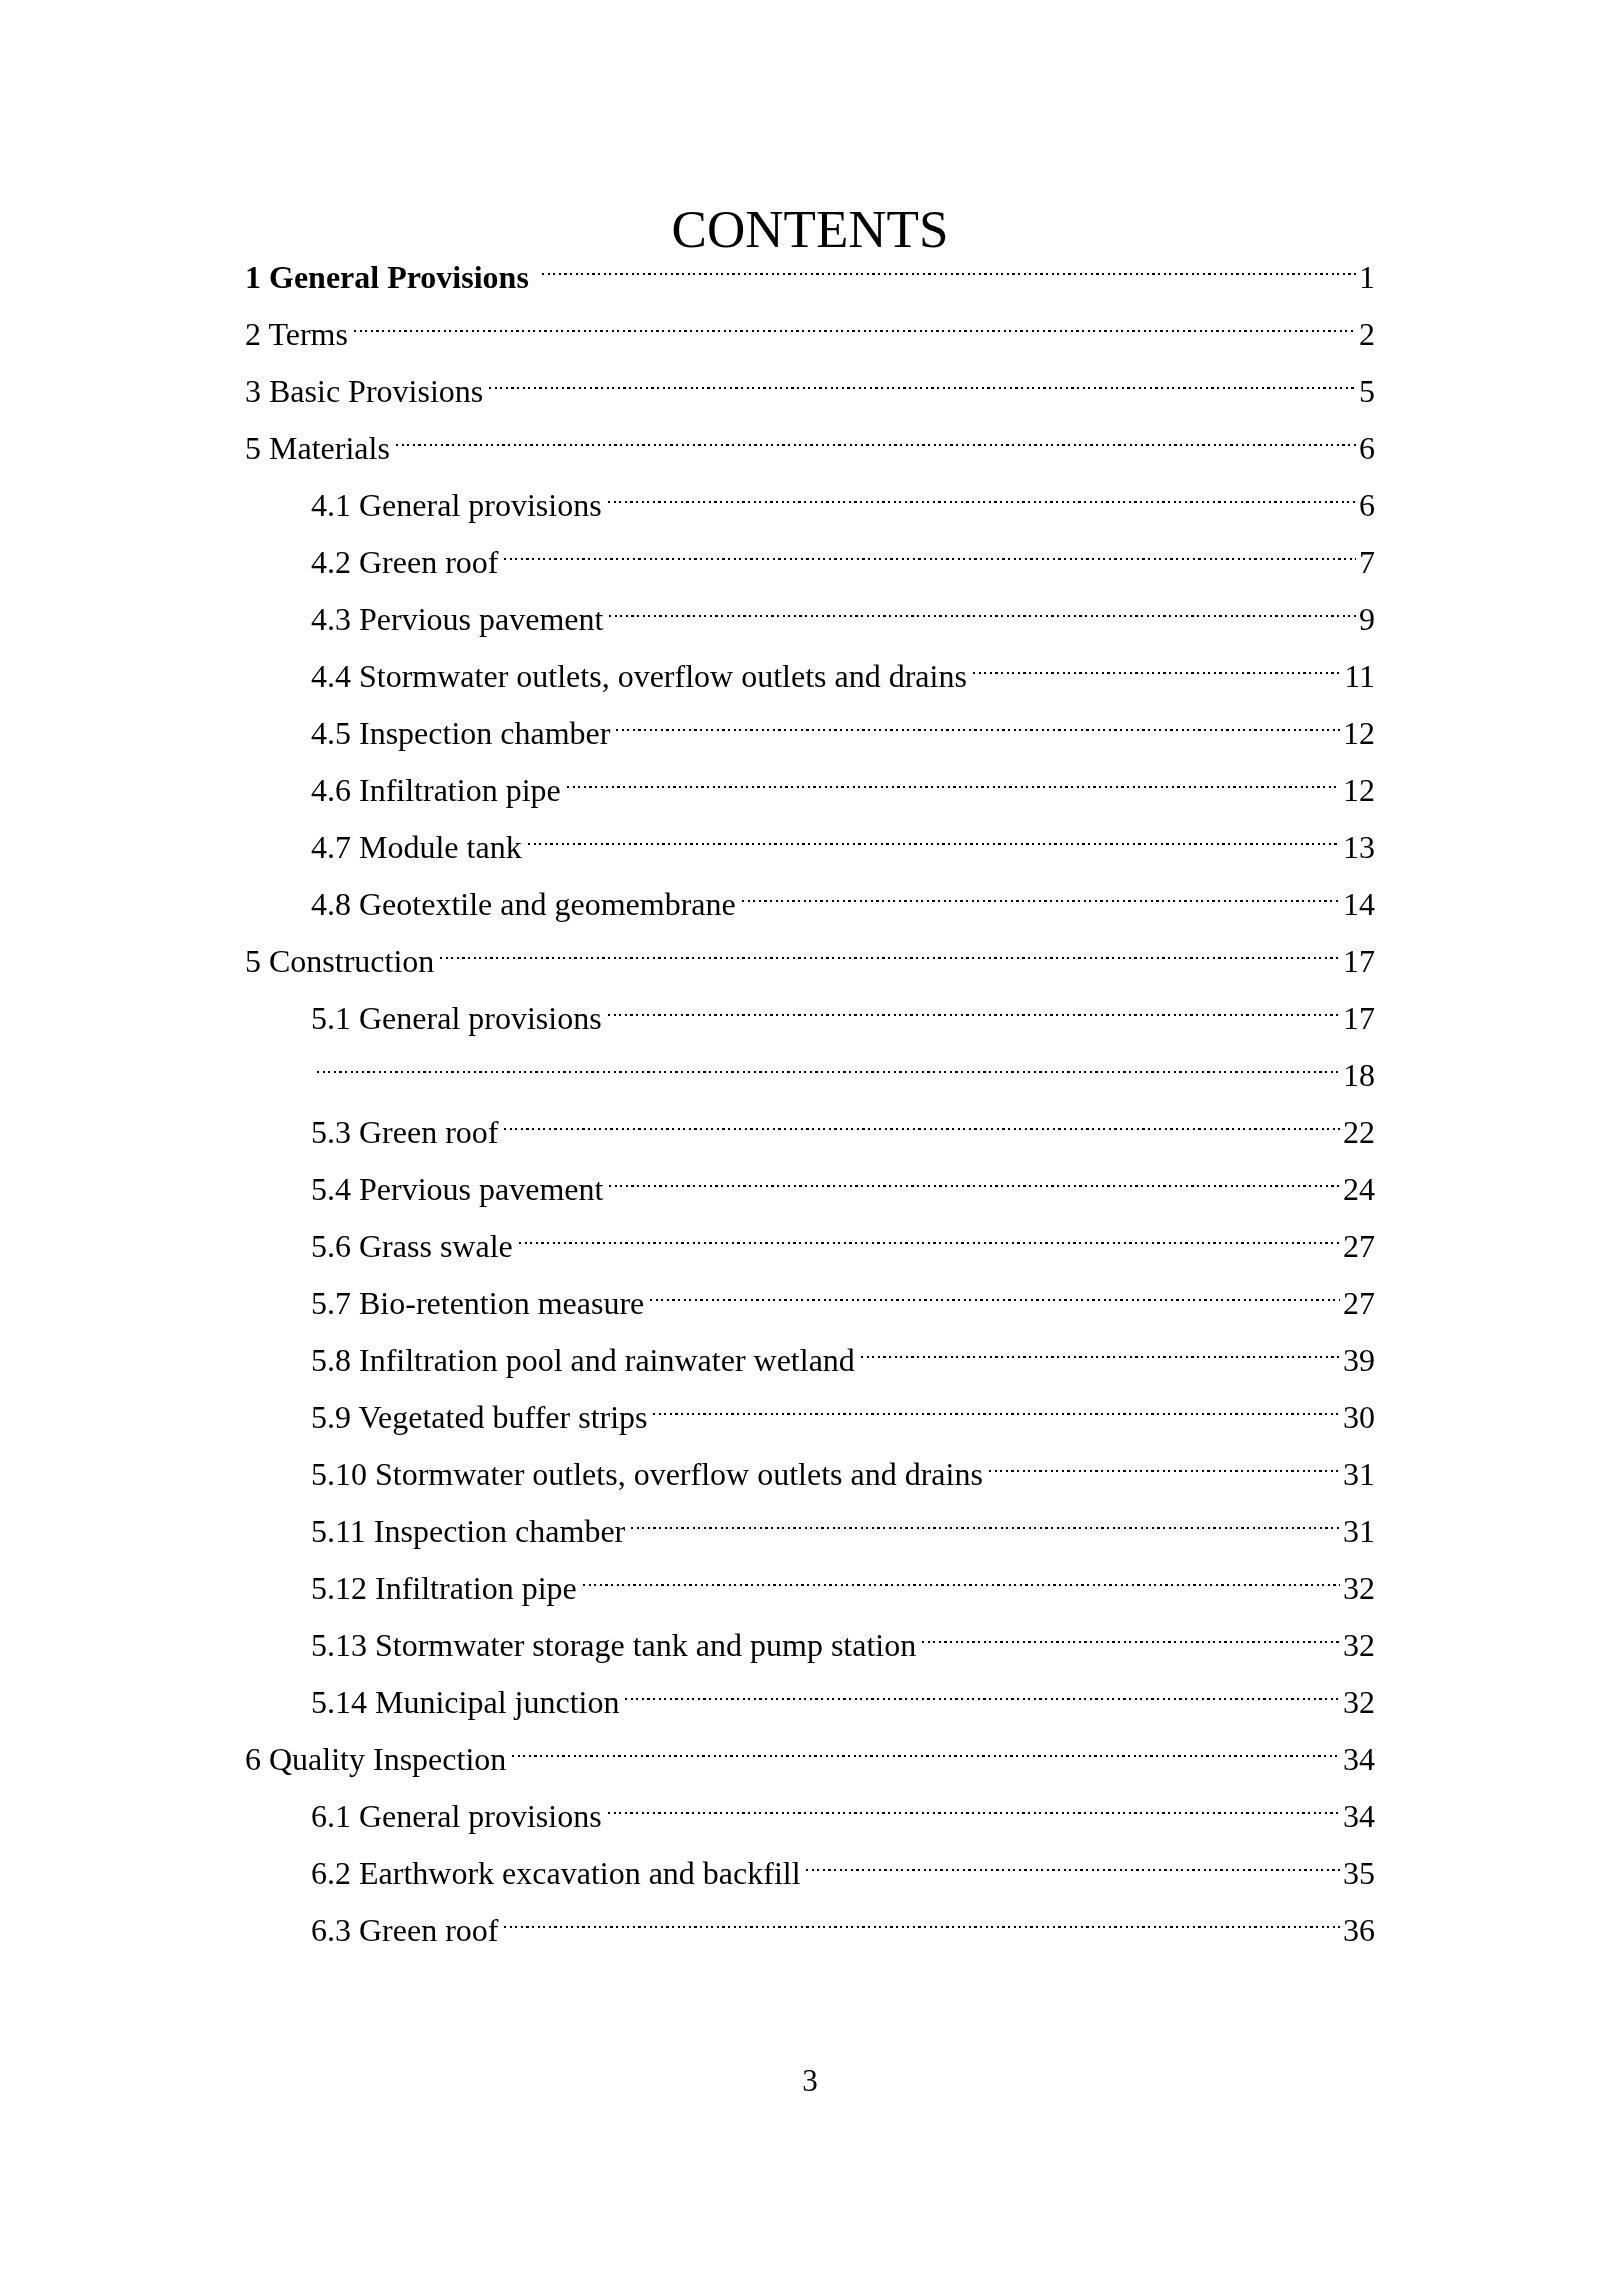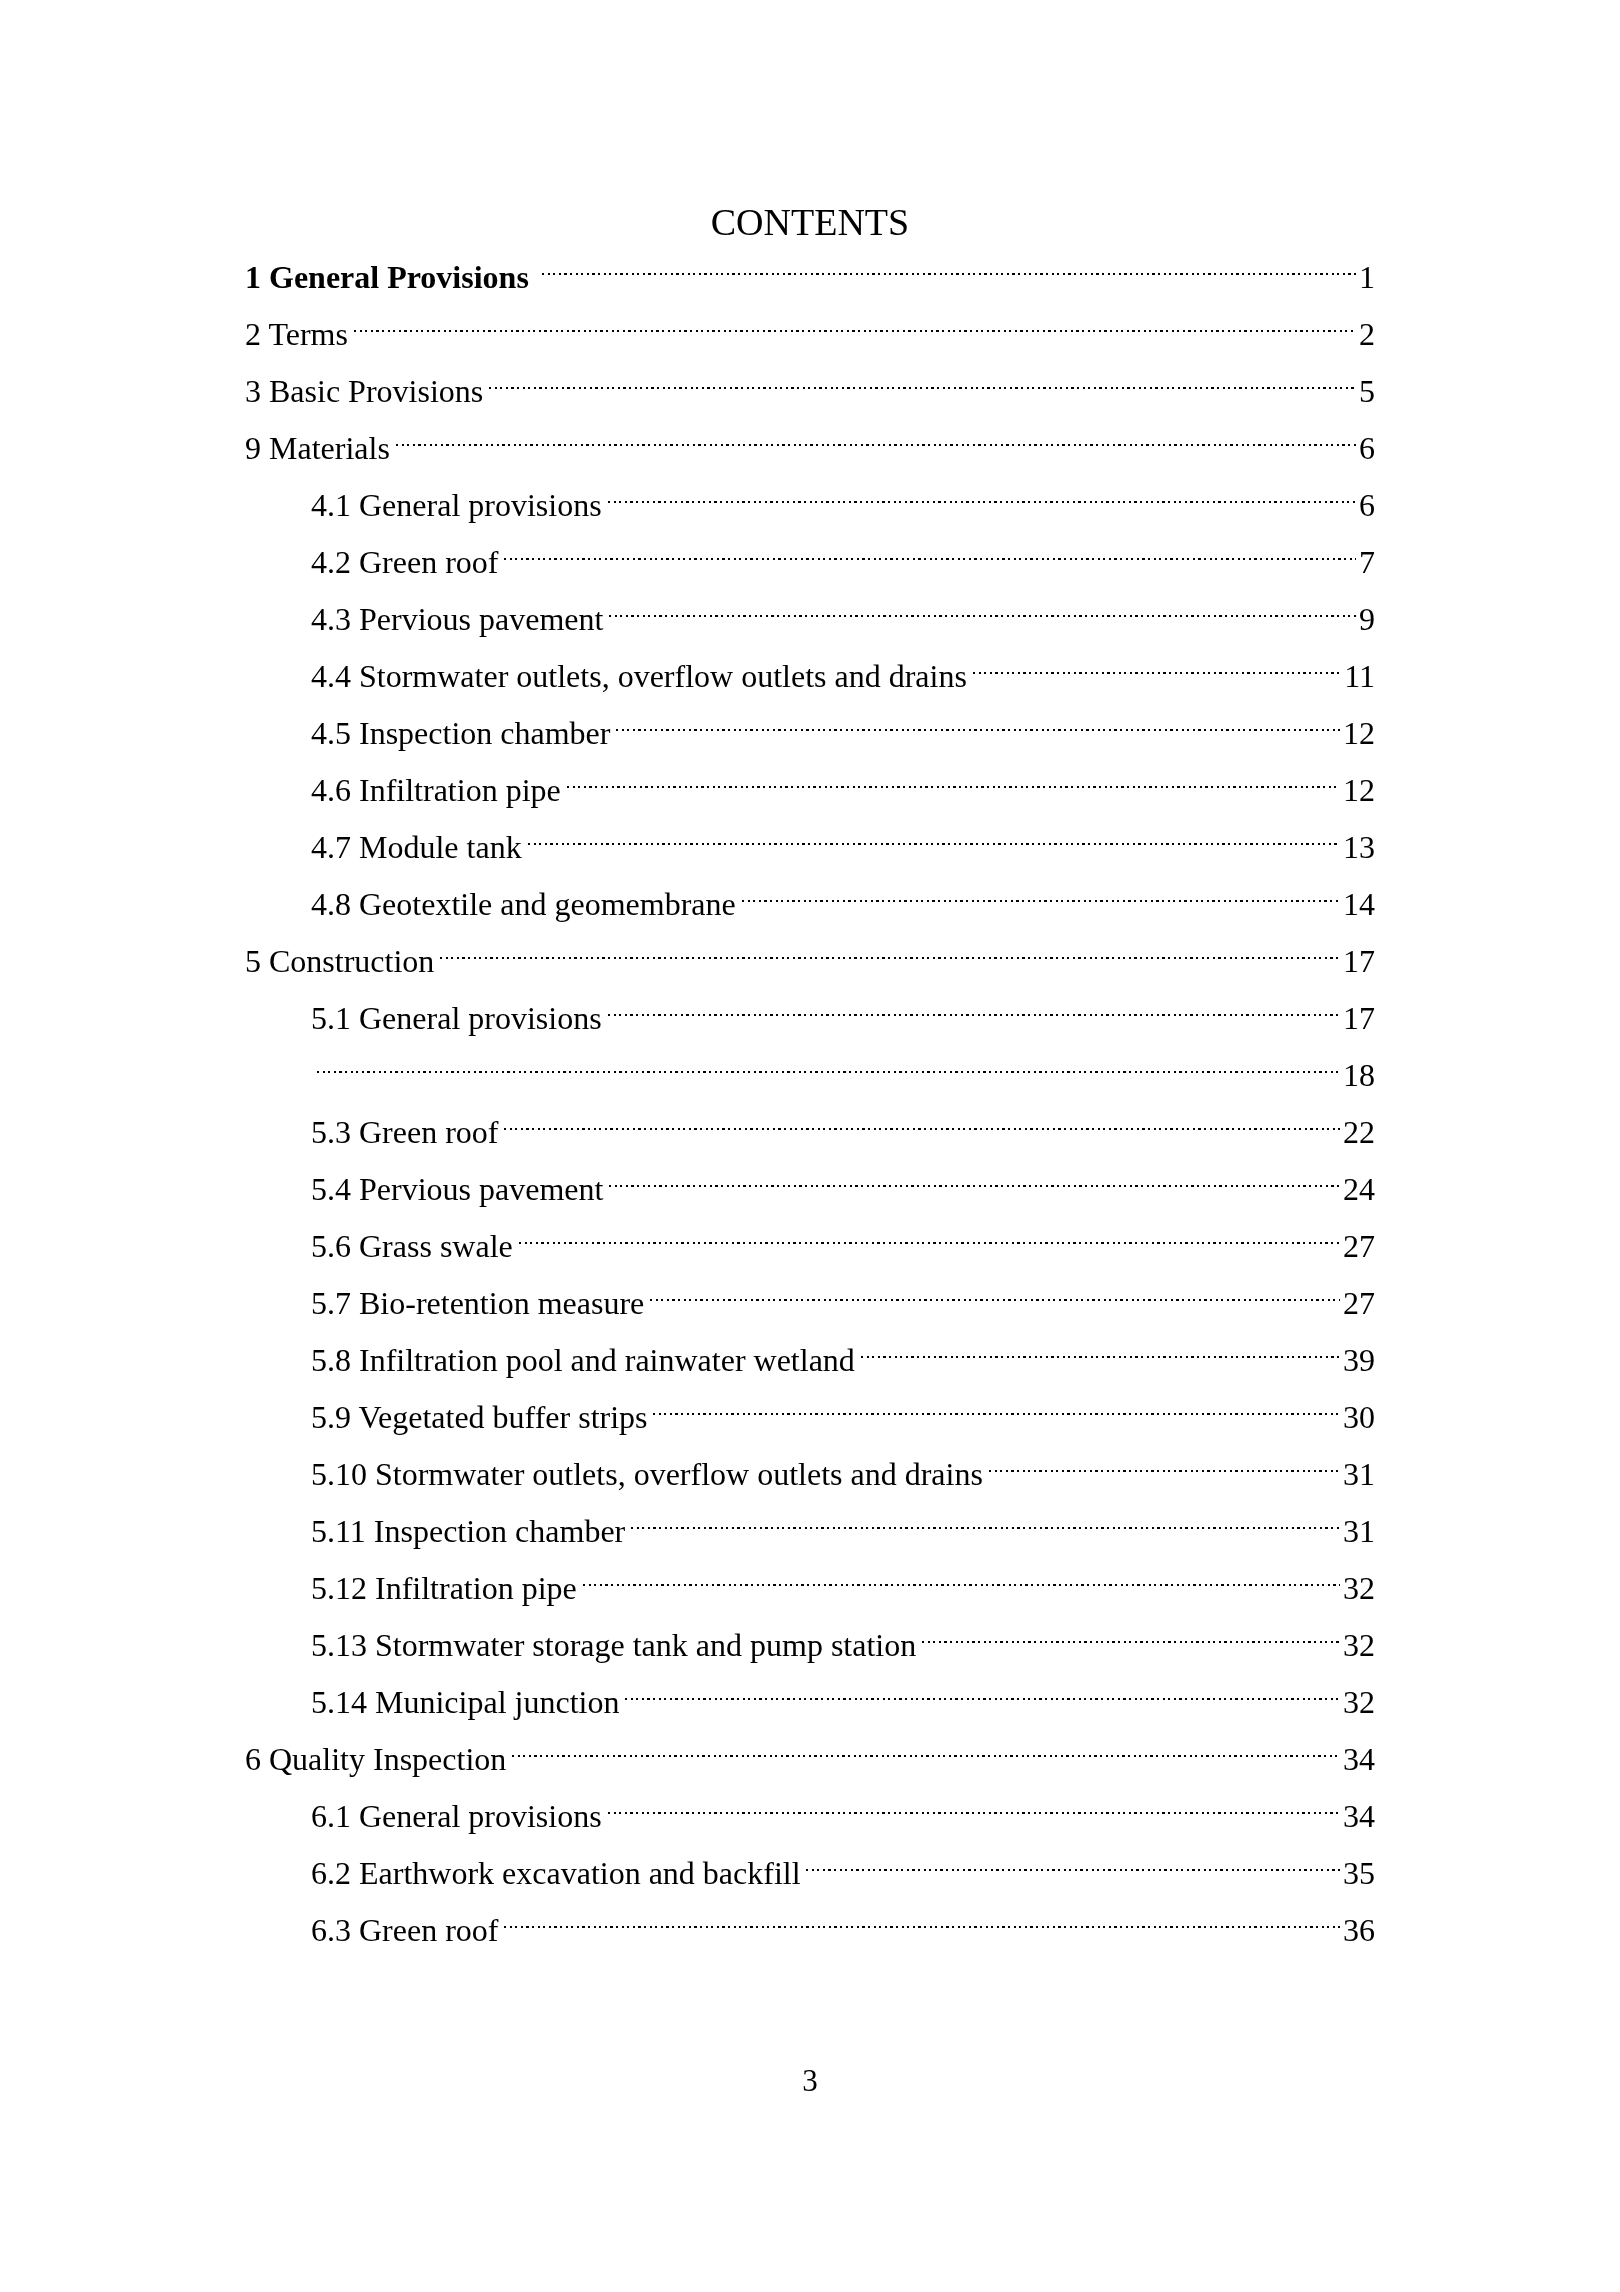--- a/index.html
+++ b/index.html
@@ -12,21 +12,21 @@
     color: #000000;
     font-family: "Liberation Serif", "DejaVu Serif", serif;
     overflow: hidden;
   }
   .doc-title {
     position: absolute;
     top: 203px;
     left: 0;
     width: 100%;
     text-align: center;
-    font-size: 38px;
+    font-size: 53px;
     line-height: 1;
     font-weight: 400;
     margin: 0;
   }
   .toc {
     position: absolute;
     left: 245px;
     top: 248px;
     width: 1130px;
   }
@@ -80,21 +80,21 @@
         <span class="label">2 Terms</span>
         <span class="leader"></span>
         <span class="pagenum">2</span>
       </div>
       <div class="toc-row">
         <span class="label">3 Basic Provisions</span>
         <span class="leader"></span>
         <span class="pagenum">5</span>
       </div>
       <div class="toc-row">
-        <span class="label">9 Materials</span>
+        <span class="label">5 Materials</span>
         <span class="leader"></span>
         <span class="pagenum">6</span>
       </div>
       <div class="toc-row level2">
         <span class="label">4.1 General provisions</span>
         <span class="leader"></span>
         <span class="pagenum">6</span>
       </div>
       <div class="toc-row level2">
         <span class="label">4.2 Green roof</span>

